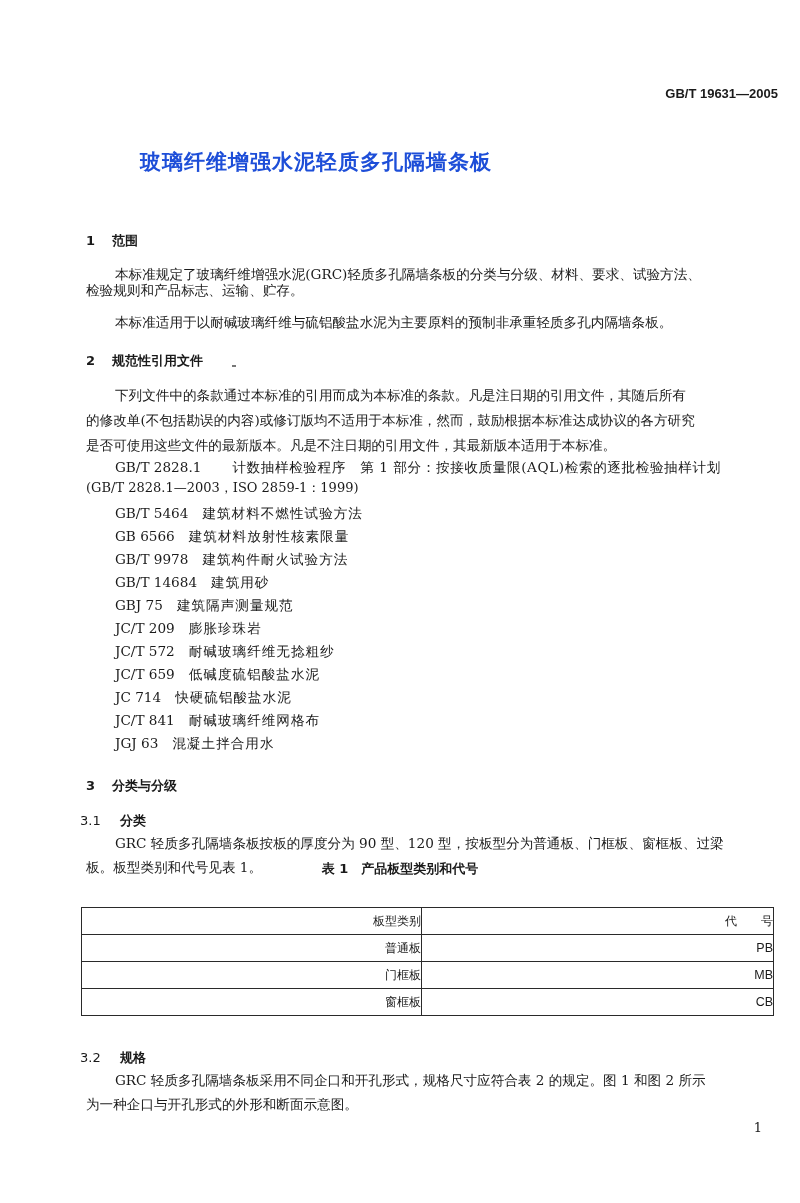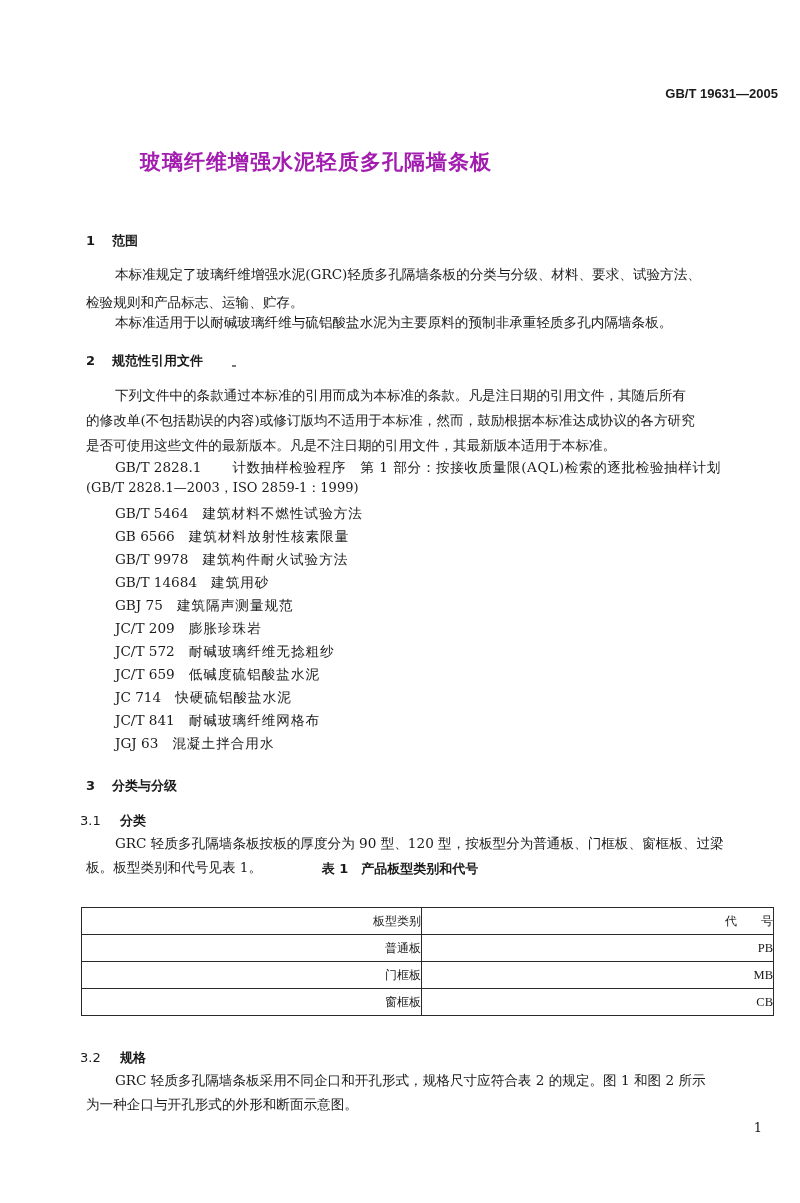--- a/index.html
+++ b/index.html
@@ -2,54 +2,54 @@
 <html><head>
 <meta charset="utf-8">
 <style>
   html, body { margin: 0; padding: 0; background: #ffffff; }
   body { width: 800px; height: 1203px; position: relative; overflow: hidden;
          font-family: "DejaVu Serif", "Liberation Serif", serif; color: #1a1a1a; }
   .abs { position: absolute; white-space: nowrap; }
   .std-no { right: 22px; top: 86px; font-family: "Liberation Sans", "DejaVu Sans", sans-serif;
             font-weight: bold; font-size: 13px; }
   .doc-title { left: 0; width: 632px; top: 148px; text-align: center; font-family: "DejaVu Sans", sans-serif;
-               font-weight: bold; font-size: 21px; letter-spacing: 1px; color: #a21caf; }
+               font-weight: bold; font-size: 21px; letter-spacing: 1px; color: #1d4ed8; }
   .h1 { left: 86px; font-family: "DejaVu Sans", sans-serif; font-weight: bold; font-size: 13px; }
   .h1 .num { display: inline-block; width: 26px; }
   .h2 { left: 80px; font-family: "DejaVu Sans", sans-serif; font-weight: bold; font-size: 13px; }
   .h2 .num { display: inline-block; width: 40px; font-weight: normal; }
   .p { font-size: 13.6px; line-height: 24px; }
   .indent { left: 115px; }
   .cont { left: 86px; }
   .ref { left: 115px; font-size: 13.6px; }
   .ref .code { display: inline-block; }
   .ref .title { margin-left: 14px; letter-spacing: 1px; }
   .tcap { left: 0; width: 800px; text-align: center; top: 860px; font-family: "DejaVu Sans", sans-serif;
           font-weight: bold; font-size: 13px; }
   table.t1 { position: absolute; left: 81px; top: 907px; width: 693px; border-collapse: collapse;
              font-size: 12.5px; }
   table.t1 td, table.t1 th { border: 1px solid #2a2a2a; height: 26px; text-align: right; font-weight: normal; padding: 0; }
   table.t1 { border: 1.6px solid #1a1a1a; }
   table.t1 .c1 { width: 339px; font-family: "DejaVu Sans", sans-serif; font-size: 12px; }
-  table.t1 .c2 { font-family: Liberation Serif, serif; }
+  table.t1 .c2 { font-family: Liberation Sans, sans-serif; }
   .page-no { right: 38px; top: 1120px; font-size: 13px; }
   .cursor-mark { left: 232px; top: 365px; width: 4px; height: 2px; background: #777; }
 </style>
 </head>
 <body>
 
 <div class="abs std-no">GB/T 19631—2005</div>
 
 <div class="abs doc-title">玻璃纤维增强水泥轻质多孔隔墙条板</div>
 
 <div class="abs h1" style="top:232px;">
   <span class="num">1</span><span>范围</span>
 </div>
 <div class="abs p indent" style="top:262px;">本标准规定了玻璃纤维增强水泥(GRC)轻质多孔隔墙条板的分类与分级、材料、要求、试验方法、</div>
-<div class="abs p cont" style="top:290px;text-align:center;">检验规则和产品标志、运输、贮存。</div>
+<div class="abs p cont" style="top:278px;text-align:center;">检验规则和产品标志、运输、贮存。</div>
 <div class="abs p indent" style="top:310px;">本标准适用于以耐碱玻璃纤维与硫铝酸盐水泥为主要原料的预制非承重轻质多孔内隔墙条板。</div>
 
 <div class="abs h1" style="top:352px;">
   <span class="num">2</span><span>规范性引用文件</span>
 </div>
 <div class="abs cursor-mark"></div>
 <div class="abs p indent" style="top:383px;">下列文件中的条款通过本标准的引用而成为本标准的条款。凡是注日期的引用文件，其随后所有</div>
 <div class="abs p cont" style="top:408px;">的修改单(不包括勘误的内容)或修订版均不适用于本标准，然而，鼓励根据本标准达成协议的各方研究</div>
 <div class="abs p cont" style="top:433px;">是否可使用这些文件的最新版本。凡是不注日期的引用文件，其最新版本适用于本标准。</div>
 

